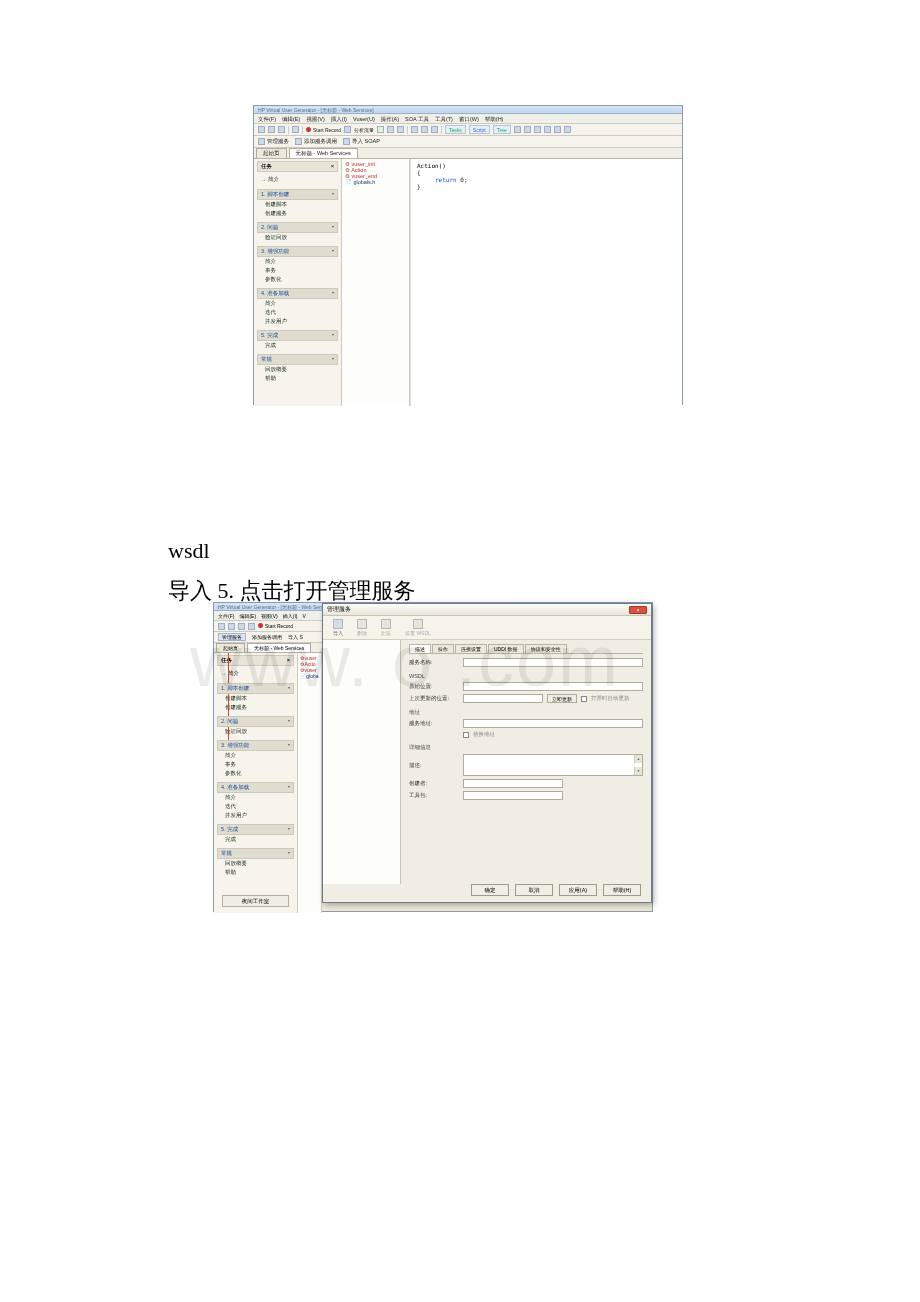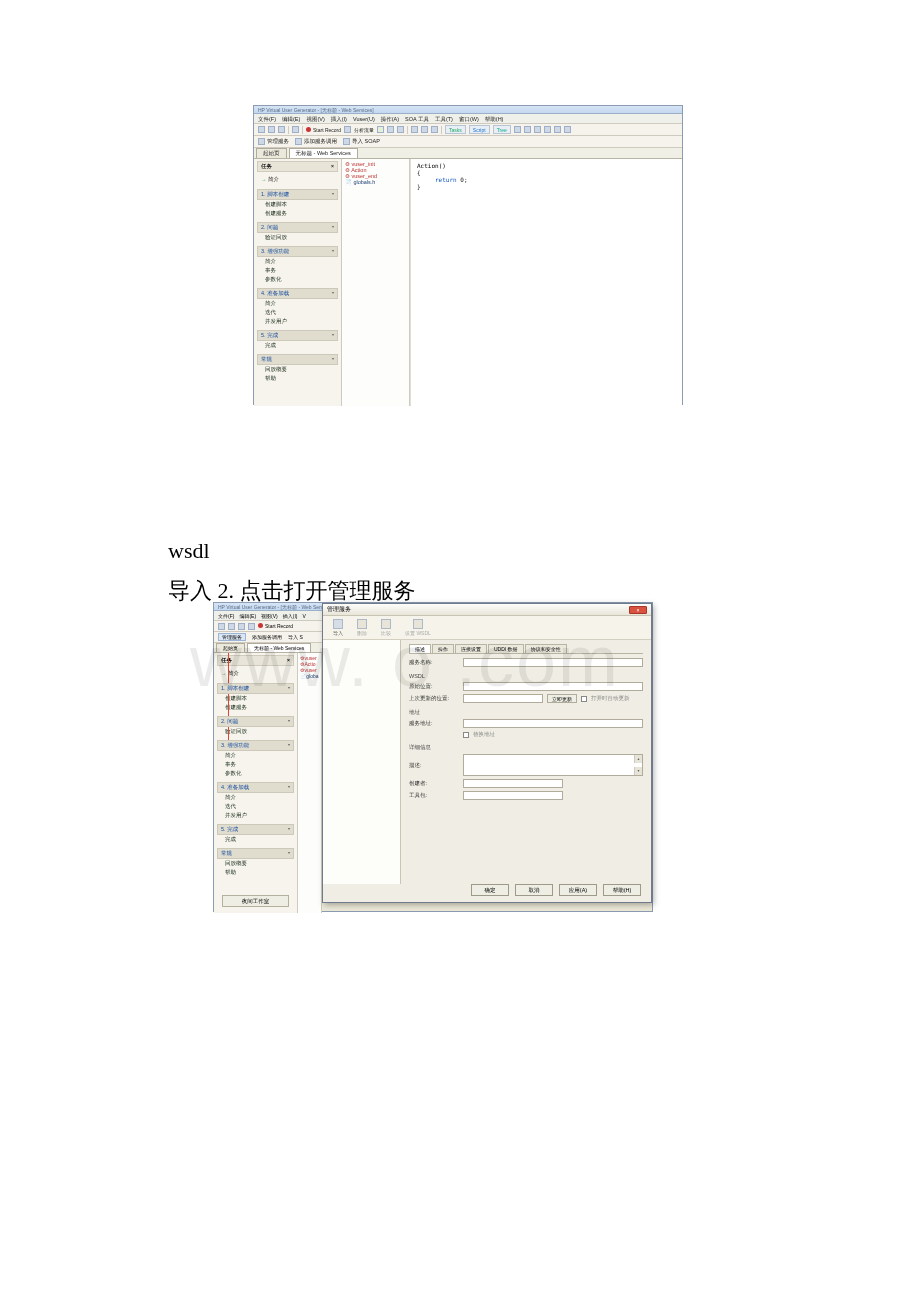--- a/index.html
+++ b/index.html
@@ -292,21 +292,21 @@
     <div class="s1-code">
       <div class="code-func">Action()</div>
       <div>{</div>
       <div style="padding-left:18px;"><span class="code-kw">return</span><span> 0;</span></div>
       <div>}</div>
     </div>
   </div>
 </div>
 
 <div class="doc-text1">wsdl</div>
-<div class="doc-text2">导入 2. 点击打开管理服务</div>
+<div class="doc-text2">导入 5. 点击打开管理服务</div>
 
 <div class="shot2">
   <div class="s2-titlebar">HP Virtual User Generator - [无标题 - Web Services]</div>
   <div class="s2-menubar">
     <span>文件(F)</span>
     <span>编辑(E)</span>
     <span>视图(V)</span>
     <span>插入(I)</span>
     <span>V</span>
   </div>

